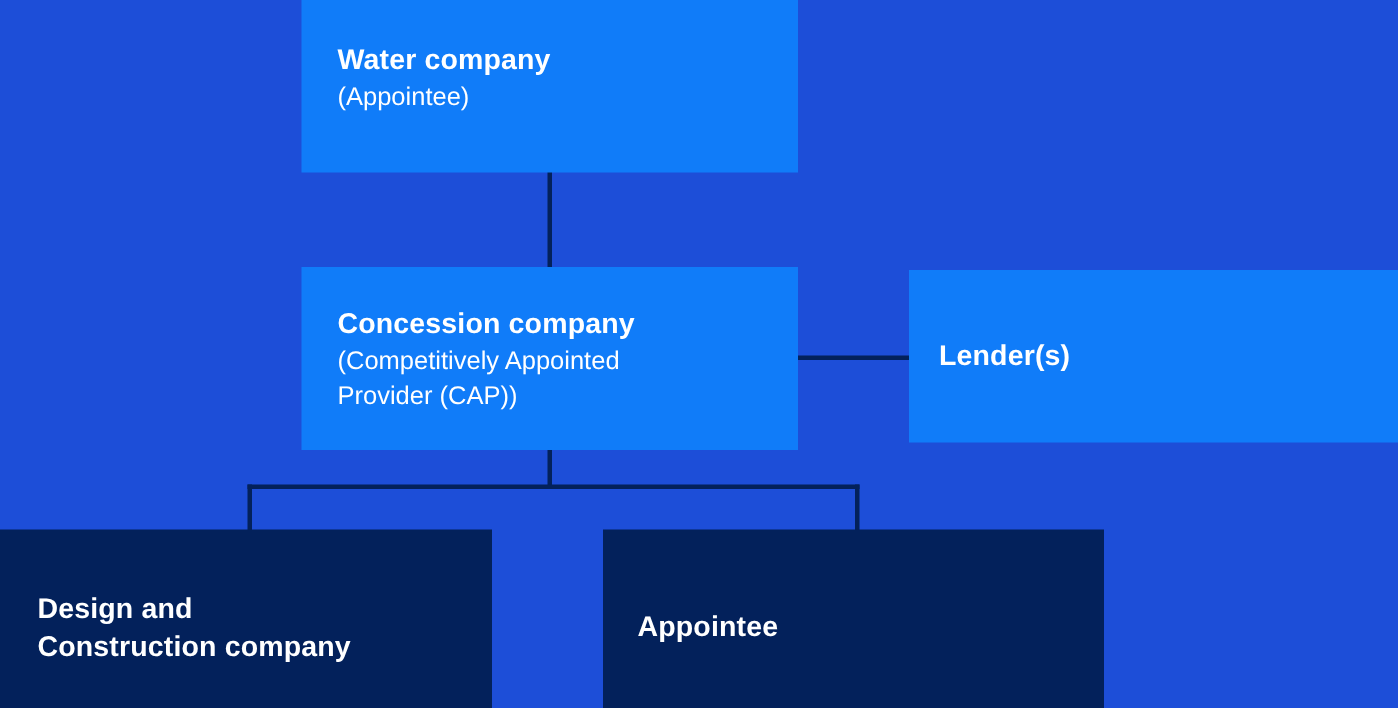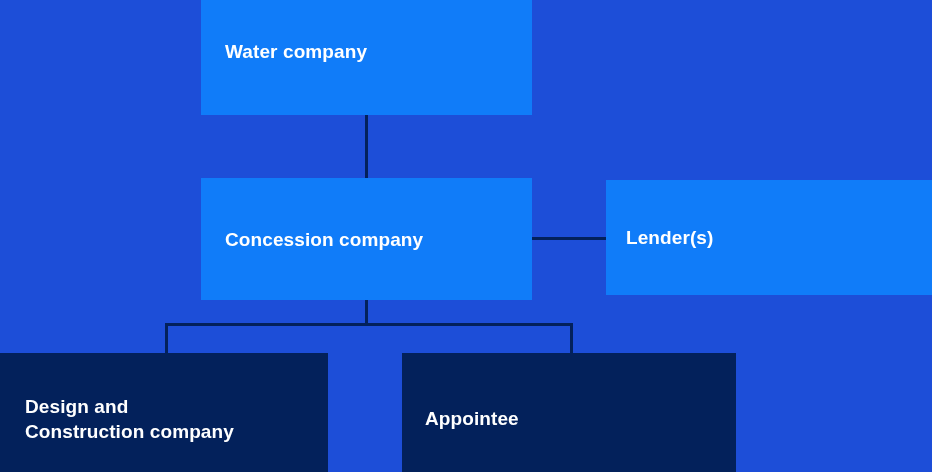--- a/index.html
+++ b/index.html
@@ -85,24 +85,27 @@
 
   <div class="conn" id="conn-water-concession"></div>
   <div class="conn" id="conn-concession-lender"></div>
   <div class="conn" id="conn-concession-down"></div>
   <div class="conn" id="conn-branch-bar"></div>
   <div class="conn" id="conn-branch-left"></div>
   <div class="conn" id="conn-branch-right"></div>
 
   <div class="node blue" id="node-water">
     <div class="node-title">Water company</div>
+    <div class="node-sub">(Appointee)</div>
   </div>
 
   <div class="node blue" id="node-concession">
     <div class="node-title">Concession company</div>
+    <div class="node-sub">(Competitively Appointed
+Provider (CAP))</div>
   </div>
 
   <div class="node blue" id="node-lender">
     <div class="node-title">Lender(s)</div>
   </div>
 
   <div class="node navy" id="node-design">
     <div class="node-title">Design and
 Construction company</div>
   </div>

